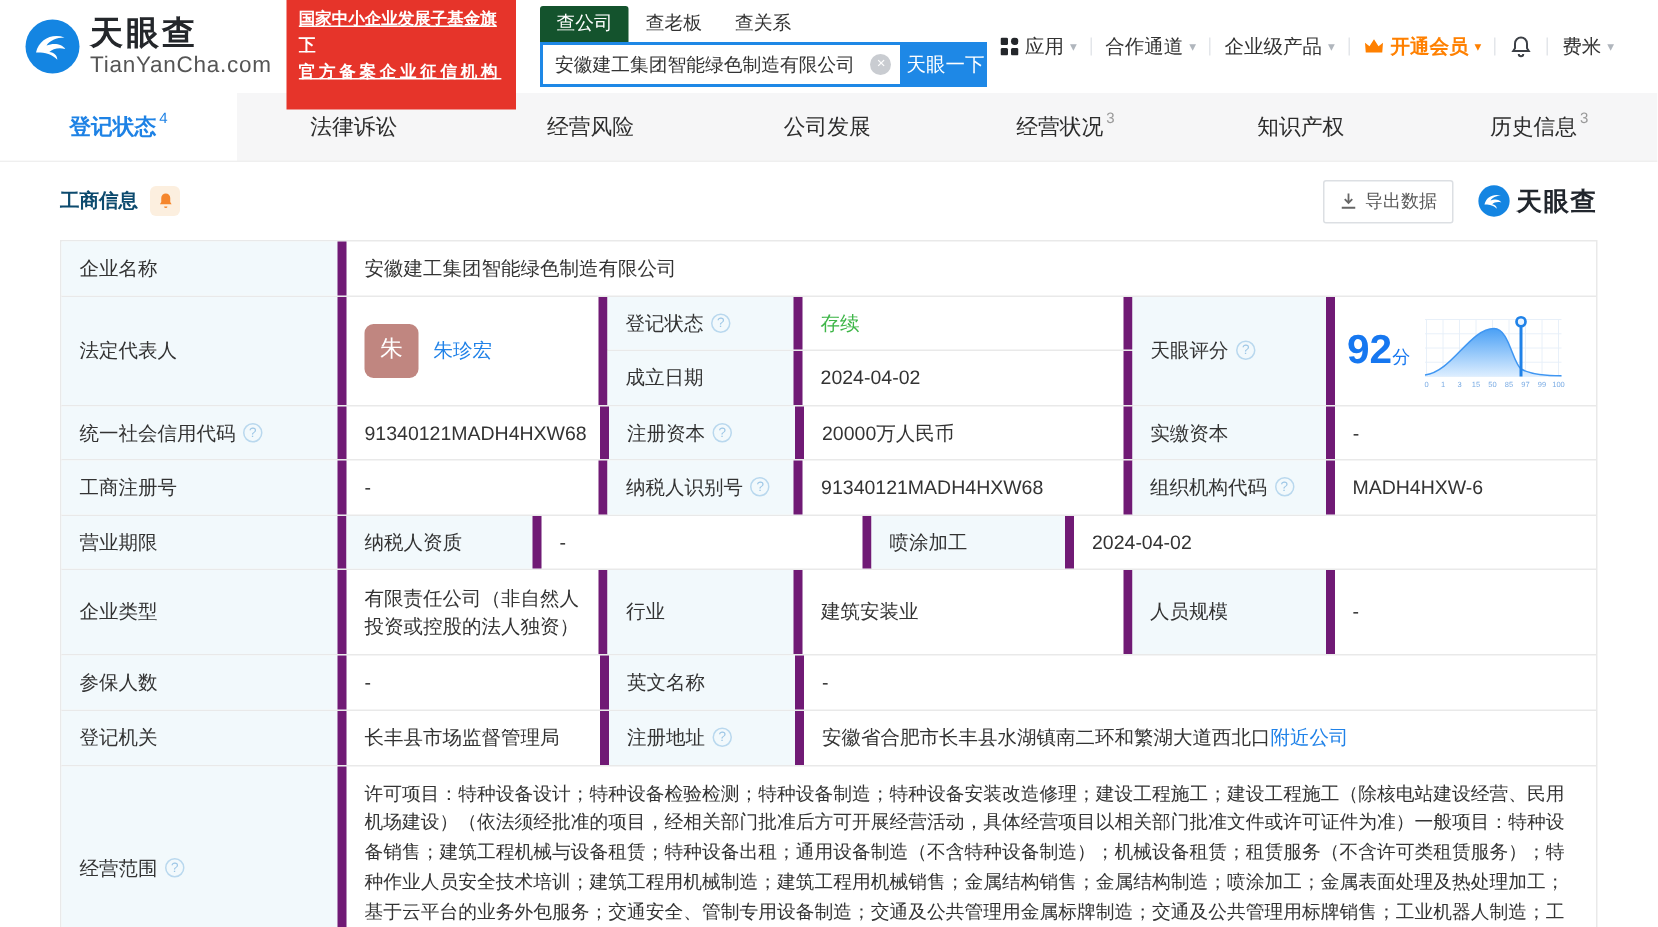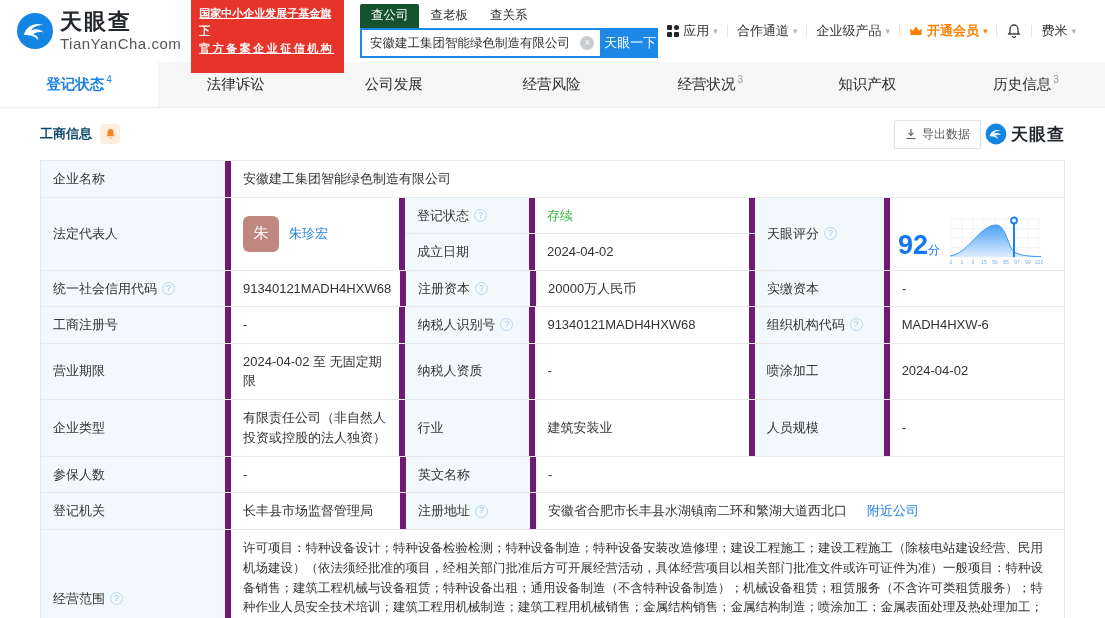--- a/index.html
+++ b/index.html
@@ -43,21 +43,21 @@
     cursor:pointer; position:relative; }
   .tab sup { font-size:10px; color:#999; margin-left:2px; position:relative; top:-5px; }
   .tab.active { background:#fff; color:#1e82e5; font-weight:bold; }
   .tab.active sup { color:#1e82e5; font-weight:normal; }
 
   
   .section-head { height:52px; display:flex; align-items:center; padding:0 40px; }
   .sec-title { font-size:13px; font-weight:bold; color:#0c4a6e; }
   .bell-badge { width:20px; height:20px; border-radius:4px; background:#fcefdf; margin-left:8px;
     display:inline-flex; align-items:center; justify-content:center; cursor:pointer; }
-  .sec-actions { margin-left:auto; display:flex; align-items:center; gap:4px; }
+  .sec-actions { margin-left:auto; display:flex; align-items:center; gap:16px; }
   .export-btn { display:inline-flex; align-items:center; gap:5px; border:1px solid #dcdfe3; background:#fff;
     color:#595959; font-size:12px; padding:5px 10px; border-radius:2px; cursor:pointer;
     font-family:"Liberation Sans","DejaVu Sans",sans-serif; }
   .watermark { display:inline-flex; align-items:center; gap:4px; }
   .wm-text { font-size:17px; font-weight:800; color:#21262d; letter-spacing:1px; }
 
   
   .biz-table { margin:0 40px; border:1px solid #e9e9e9; }
   .trow { display:flex; border-bottom:1px solid #e9e9e9; }
   .trow:last-child { border-bottom:none; }
@@ -71,26 +71,26 @@
   .midcol { width:350px; display:flex; flex-direction:column; flex-shrink:0; }
   .subrow { display:flex; flex:1; }
   .subrow:first-child { border-bottom:1px solid #e9e9e9; }
   .q { width:13px; height:13px; border-radius:50%; border:1px solid #b9d8ee; color:#9ec7e6; font-size:9px;
     display:inline-flex; align-items:center; justify-content:center; flex-shrink:0; cursor:pointer; }
   .q::after { content:"?"; }
   .green { color:#3eb648; }
   .link { color:#2082e8; cursor:pointer; text-decoration:none; }
   .avatar { width:36px; height:36px; background:#c08680; border-radius:6px; color:#fff; font-size:15px;
     display:flex; align-items:center; justify-content:center; margin-right:10px; flex-shrink:0; }
-  .score-cell { gap:8px; padding:4px 8px;align-items:flex-end; }
+  .score-cell { gap:8px; padding:4px 8px; }
   .score-wrap { display:flex; align-items:baseline; color:#1677f0; }
   .score-num { font-size:27px; font-weight:bold; }
   .score-unit { font-size:12px; }
   .scope-val { font-size:12.5px; line-height:1.58; padding:9px 12px; color:#333; }
-  .addr-link { margin-left:20px; }
+  .addr-link { margin-left:0; }
 </style>
 </head>
 <body>
 
 <div class="header">
   <div class="logo">
     <svg width="38" height="38" viewBox="0 0 38 38">
       <circle cx="19" cy="19" r="18" fill="#1485e2"></circle>
       <path d="M8 23c2-9 11-13 19-10-5.5 0-10 2.2-12 5.4 5-2.2 10.5-1 12.5 2.2-4.2-1.2-8.5-.1-10.6 2 3.2.2 5.3 2.3 5.3 5.3-3.2-4.2-10.2-5.2-14.2-4.9z" fill="#fff"></path>
     </svg>
@@ -170,25 +170,25 @@
 <nav class="tabbar">
   <div class="tab active">
     <span>登记状态</span>
       <sup>4</sup>
   </div>
   <div class="tab">
     <span>法律诉讼</span>
       <sup></sup>
   </div>
   <div class="tab">
+    <span>经营风险</span>
+      <sup></sup>
+  </div>
+  <div class="tab">
     <span>公司发展</span>
-      <sup></sup>
-  </div>
-  <div class="tab">
-    <span>经营风险</span>
       <sup></sup>
   </div>
   <div class="tab">
     <span>经营状况</span>
       <sup>3</sup>
   </div>
   <div class="tab">
     <span>知识产权</span>
       <sup></sup>
   </div>
@@ -326,21 +326,20 @@
     <div class="cell c4">91340121MADH4HXW68</div>
     <div class="cell lbl c5">
       <span>组织机构代码</span>
         <span class="q"></span>
     </div>
     <div class="cell c6 last">MADH4HXW-6</div>
   </div>
 
   <div class="trow">
     <div class="cell lbl c1 mh35">营业期限</div>
-    <div class="cell c2">2024-04-02 至 无固定期限</div>
     <div class="cell lbl c3">纳税人资质</div>
     <div class="cell c4">-</div>
     <div class="cell lbl c5">喷涂加工</div>
     <div class="cell c6 last">2024-04-02</div>
   </div>
 
   <div class="trow">
     <div class="cell lbl c1 mh56">企业类型</div>
     <div class="cell c2">有限责任公司（非自然人投资或控股的法人独资）</div>
     <div class="cell lbl c3">行业</div>

